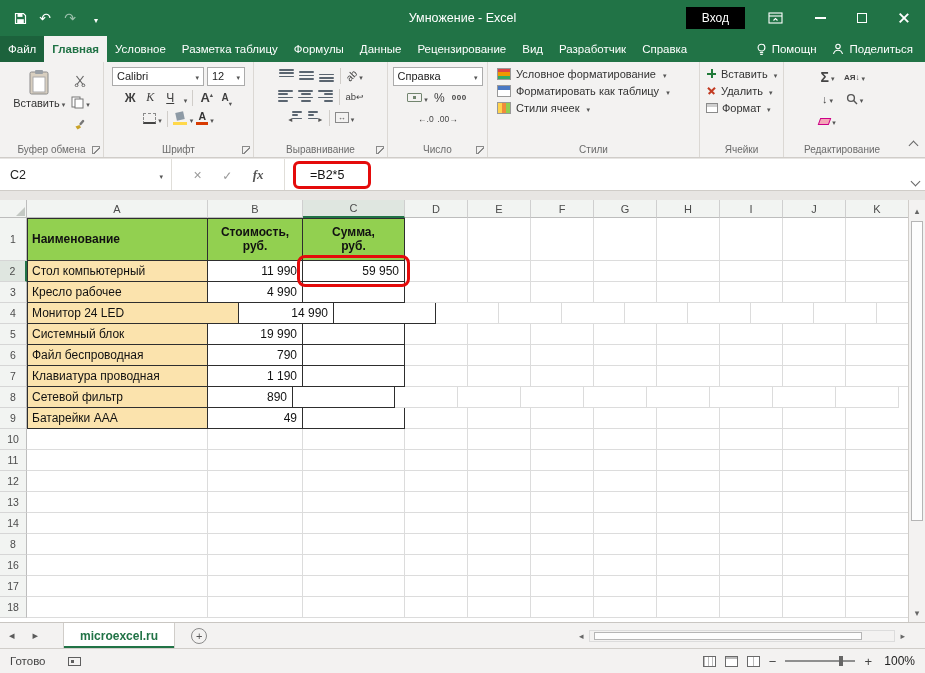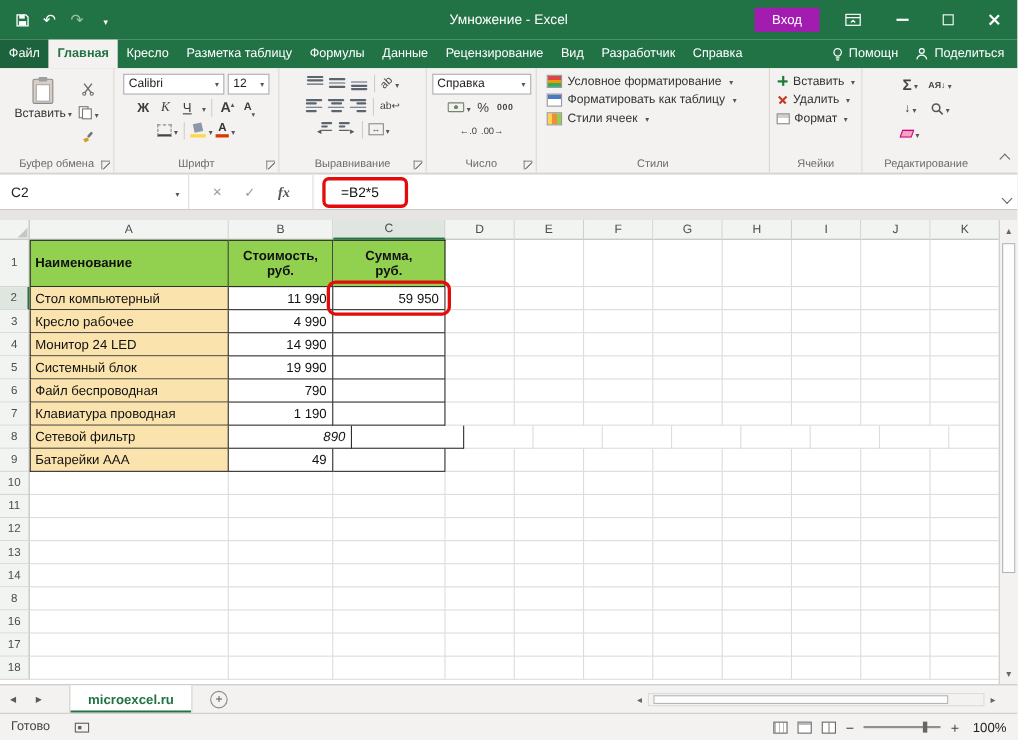--- a/index.html
+++ b/index.html
@@ -8,21 +8,21 @@
        --brand:#217346;--hdrfill:#92d050;--itemfill:#fbe3ad;--red:#e40b0b}
   #app{position:absolute;inset:0}
 
   
   #titlebar{position:absolute;left:0;top:0;right:0;height:36px;background:var(--brand);color:#fff;display:flex;align-items:center}
   .qat{display:flex;align-items:center;gap:9px;padding-left:12px}
   .qbtn{display:flex;align-items:center;justify-content:center;min-width:16px;height:18px;font-size:14px;color:#fff}
   .qbtn.dim{opacity:.55}
   #win-title{position:absolute;left:50%;transform:translateX(-50%);font-size:12.5px;white-space:nowrap}
   #tb-right{position:absolute;right:0;top:0;height:36px;display:flex;align-items:center}
-  #signin{background:#a21caf;padding:4px 16px;font-size:12px;margin-right:22px;white-space:nowrap}
+  #signin{background:#000000;padding:4px 16px;font-size:12px;margin-right:22px;white-space:nowrap}
   .ribopts{margin-right:16px}
   .winbtn{width:42px;height:36px;display:flex;align-items:center;justify-content:center}
   .minbar{width:11px;height:1.5px;background:#fff}
   .maxbox{width:10px;height:10px;border:1.5px solid #fff}
   .closex{position:relative;width:12px;height:12px}
   .closex::before,.closex::after{content:"";position:absolute;left:5px;top:0;width:1.6px;height:12px;background:#fff}
   .closex::before{transform:rotate(45deg)}.closex::after{transform:rotate(-45deg)}
   .dd{display:inline-block}
   .dd::after{content:"▾";font-size:7px;color:#555;margin-left:2px}
   .dd.wht::after{color:#fff;font-size:8px}
@@ -208,21 +208,21 @@
       <span class="winbtn">
           <span class="closex"></span>
         </span>
     </div>
   </div>
 
   <div id="tabrow">
     <div class="rtab file">Файл</div>
     <div id="menu-tabs">
         <div class="rtab active">Главная</div>
-        <div class="rtab">Кресло</div>
+        <div class="rtab">Условное</div>
         <div class="rtab">Разметка таблицу</div>
         <div class="rtab">Формулы</div>
         <div class="rtab">Данные</div>
         <div class="rtab">Рецензирование</div>
         <div class="rtab">Вид</div>
         <div class="rtab">Разработчик</div>
         <div class="rtab">Справка</div>
       </div>
     <div id="tabrow-right">
       <span class="traux">
@@ -593,21 +593,21 @@
           <div class="cell" style="width: 63px;"></div>
           <div class="cell" style="width: 63px;"></div>
           <div class="cell" style="width: 63px;"></div>
           <div class="cell" style="width: 63px;"></div>
           <div class="cell" style="width: 63px;"></div>
           <div class="cell" style="width: 63px;"></div>
           <div class="cell" style="width: 63px;"></div>
         </div>
         <div class="grow" style="height: 21px;">
           <div class="rh">4</div>
-          <div class="cell tbl item ta tL" style="width: 181px;">Монитор 24 LED</div>
+          <div class="cell tbl item ta tL" style="width: 212px;">Монитор 24 LED</div>
           <div class="cell tbl num" style="width: 95px;">14 990</div>
           <div class="cell tbl num" style="width: 102px;"></div>
           <div class="cell" style="width: 63px;"></div>
           <div class="cell" style="width: 63px;"></div>
           <div class="cell" style="width: 63px;"></div>
           <div class="cell" style="width: 63px;"></div>
           <div class="cell" style="width: 63px;"></div>
           <div class="cell" style="width: 63px;"></div>
           <div class="cell" style="width: 63px;"></div>
           <div class="cell" style="width: 63px;"></div>
@@ -650,21 +650,21 @@
           <div class="cell" style="width: 63px;"></div>
           <div class="cell" style="width: 63px;"></div>
           <div class="cell" style="width: 63px;"></div>
           <div class="cell" style="width: 63px;"></div>
           <div class="cell" style="width: 63px;"></div>
           <div class="cell" style="width: 63px;"></div>
         </div>
         <div class="grow" style="height: 21px;">
           <div class="rh">8</div>
           <div class="cell tbl item ta tL" style="width: 181px;">Сетевой фильтр</div>
-          <div class="cell tbl num" style="width: 112px; font-style: italic;">890</div>
+          <div class="cell tbl num" style="width: 85px;">890</div>
           <div class="cell tbl num" style="width: 102px;"></div>
           <div class="cell" style="width: 63px;"></div>
           <div class="cell" style="width: 63px;"></div>
           <div class="cell" style="width: 63px;"></div>
           <div class="cell" style="width: 63px;"></div>
           <div class="cell" style="width: 63px;"></div>
           <div class="cell" style="width: 63px;"></div>
           <div class="cell" style="width: 63px;"></div>
           <div class="cell" style="width: 63px;"></div>
         </div>

